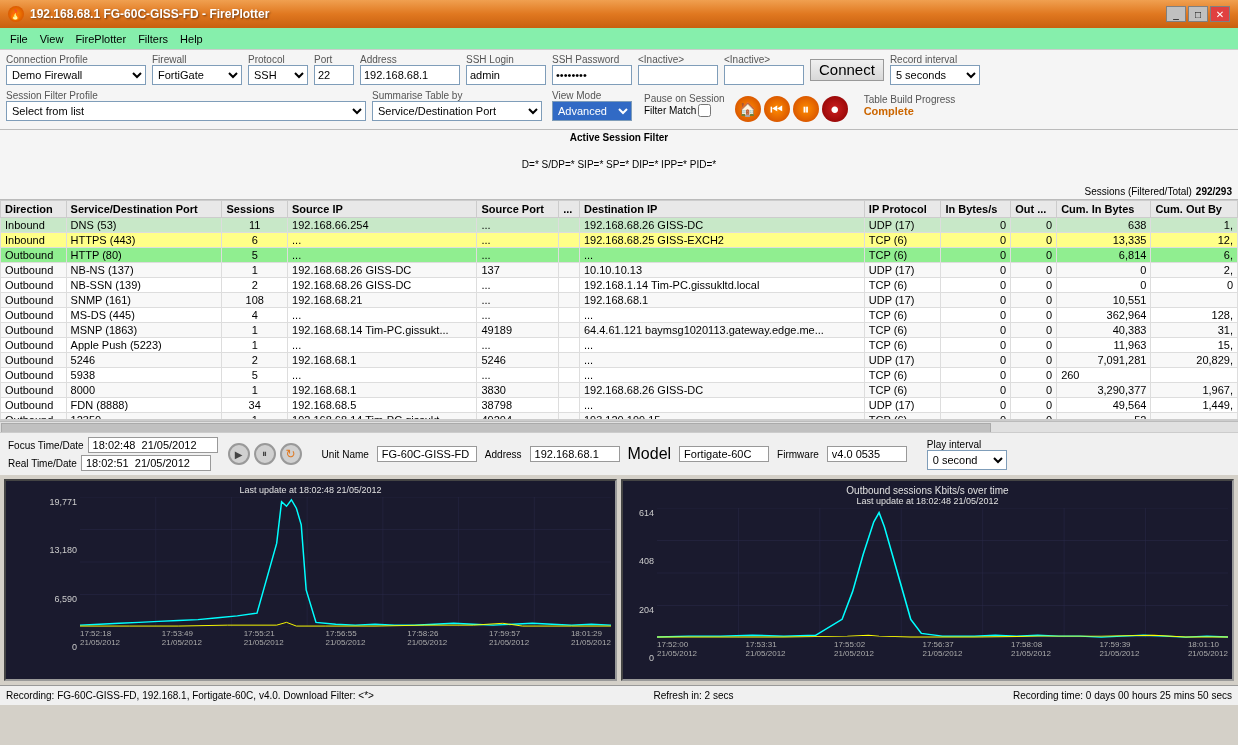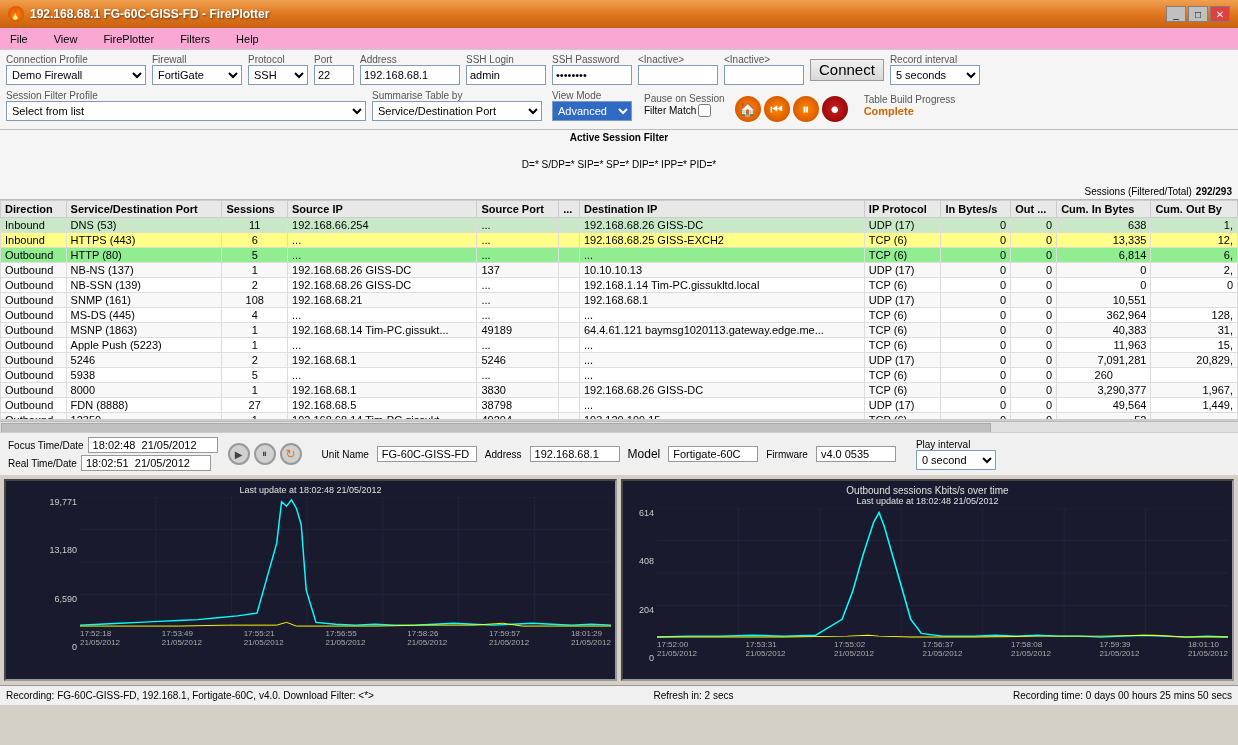--- a/index.html
+++ b/index.html
@@ -8,21 +8,21 @@
     
     .title-bar { background: linear-gradient(to bottom, #f0a050 0%, #e07820 50%, #c86010 100%); padding: 4px 8px; display: flex; align-items: center; justify-content: space-between; height: 28px; }
     .title-bar-left { display: flex; align-items: center; gap: 6px; }
     .title-bar-icon { width: 16px; height: 16px; background: radial-gradient(circle, #ff8c00, #cc4400); border-radius: 50%; display: flex; align-items: center; justify-content: center; font-size: 10px; color: white; }
     .title-text { color: white; font-size: 12px; font-weight: bold; text-shadow: 1px 1px 2px rgba(0,0,0,0.5); }
     .title-buttons { display: flex; gap: 2px; }
     .title-btn { width: 20px; height: 16px; background: #c0c0c0; border: 1px solid #808080; font-size: 10px; display: flex; align-items: center; justify-content: center; cursor: pointer; color: #000; }
     .title-btn.close { background: #e04040; color: white; }
     
     
-    .menu-bar { background: #f9a8d4; padding: 2px 4px; display: flex; gap: 14px; border-bottom: 1px solid #ccc; height: 22px; align-items: center; }
+    .menu-bar { background: #86efac; padding: 2px 4px; display: flex; gap: 0; border-bottom: 1px solid #ccc; height: 22px; align-items: center; }
     .menu-item { padding: 2px 6px; cursor: pointer; font-size: 11px; }
     
     
     .toolbar { background: #f5f5f5; border-bottom: 1px solid #bbb; padding: 4px 6px; }
     .toolbar-row { display: flex; align-items: center; gap: 6px; margin-bottom: 3px; }
     .toolbar-input { height: 20px; border: 1px solid #7f9db9; background: white; font-size: 11px; padding: 1px 3px; }
     .toolbar-select { height: 20px; border: 1px solid #7f9db9; background: white; font-size: 11px; padding: 1px; appearance: auto; }
     .toolbar-section { display: flex; flex-direction: column; }
     .toolbar-section-label { font-size: 10px; color: #555; }
     .connect-btn { height: 22px; padding: 0 8px; background: linear-gradient(to bottom, #f0f0f0, #d8d8d8); border: 1px solid #999; cursor: pointer; font-size: 15px; }
@@ -364,41 +364,41 @@
             <td>Outbound</td>
             <td>5938</td>
             <td style="text-align: center;">5</td>
             <td>...</td>
             <td>...</td>
             <td></td>
             <td>...</td>
             <td>TCP (6)</td>
             <td style="text-align: right;">0</td>
             <td style="text-align: right;">0</td>
-            <td style="text-align: center;">260</td>
+            <td style="text-align: left;">260</td>
             <td style="text-align: right;"></td>
           </tr>
           <tr class="row-normal">
             <td>Outbound</td>
             <td>8000</td>
             <td style="text-align: center;">1</td>
             <td>192.168.68.1</td>
             <td>3830</td>
             <td></td>
             <td>192.168.68.26 GISS-DC</td>
             <td>TCP (6)</td>
             <td style="text-align: right;">0</td>
             <td style="text-align: right;">0</td>
             <td style="text-align: right;">3,290,377</td>
             <td style="text-align: right;">1,967,</td>
           </tr>
           <tr class="row-normal">
             <td>Outbound</td>
             <td>FDN (8888)</td>
-            <td style="text-align: center;">27</td>
+            <td style="text-align: center;">34</td>
             <td>192.168.68.5</td>
             <td>38798</td>
             <td></td>
             <td>...</td>
             <td>UDP (17)</td>
             <td style="text-align: right;">0</td>
             <td style="text-align: right;">0</td>
             <td style="text-align: right;">49,564</td>
             <td style="text-align: right;">1,449,</td>
           </tr>
@@ -442,21 +442,21 @@
       <div class="play-btn" style="color:#444;">▶</div>
       <div class="play-btn" style="color:#444;">⏸</div>
       <div class="play-btn" style="color:#e07820; font-size:12px;">↻</div>
     </div>
 
     <div style="display:flex; gap:8px; align-items:center; margin-left:10px;">
       <span style="font-size:10px;">Unit Name</span>
       <input type="text" class="time-field" style="width: 100px;" value="FG-60C-GISS-FD">
       <span style="font-size:10px;">Address</span>
       <input type="text" class="time-field" style="width: 90px;" value="192.168.68.1">
-      <span style="font-size:12px;">Model</span>
+      <span style="font-size:16px;">Model</span>
       <input type="text" class="time-field" style="width: 90px;" value="Fortigate-60C">
       <span style="font-size:10px;">Firmware</span>
       <input type="text" class="time-field" style="width: 80px;" value="v4.0 0535">
     </div>
 
     <div style="display:flex; flex-direction:column; align-items:flex-start; margin-left:10px;">
       <span style="font-size:10px;">Play interval</span>
       <select class="toolbar-select" style="width:80px;">
         <option>0 second</option>
       </select>

